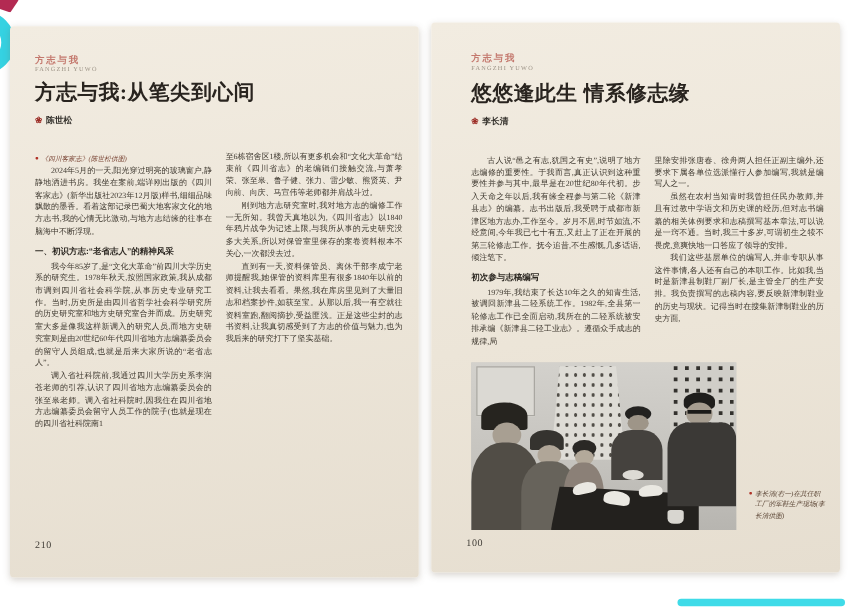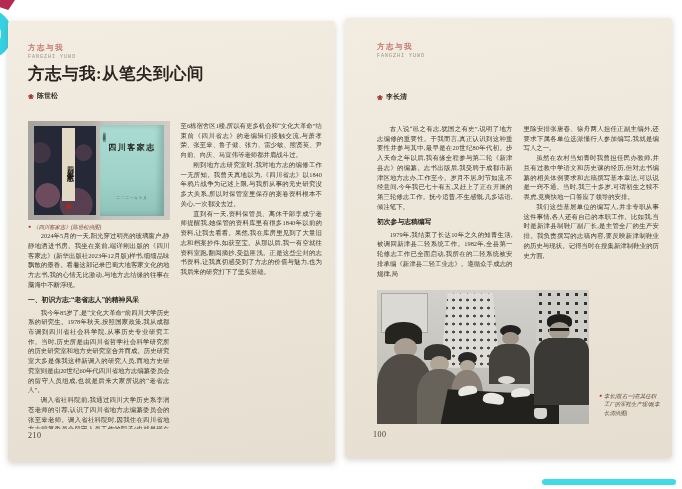--- a/index.html
+++ b/index.html
@@ -15,21 +15,21 @@
   .teal-bar { position:absolute; left:542px; top:479px; width:134px; height:6px;
     border-radius:3px; background:#3fdbe8; }
 
   
   .page { position:absolute; border-radius:3px;
     background:linear-gradient(172deg,#f2ece1 0%,#ece5d8 55%,#e6ded0 100%);
     box-shadow:0 2px 6px rgba(110,98,78,.28); }
   .page-left  { left:8px;   top:21px; width:327px; height:441px; }
   .page-right { left:345px; top:18px; width:327px; height:440px; }
 
-  .eyebrow { position:absolute; font-family:Liberation Mono, monospace; }
+  .eyebrow { position:absolute; font-family:Liberation Serif, serif; }
   .eyebrow .cn { font-size:7.5px; font-weight:bold; color:#c4796e; letter-spacing:1.5px; }
   .eyebrow .en { font-size:5px; color:#9a9184; letter-spacing:1px; margin-top:1px; }
   .title { position:absolute; font-family:"Liberation Sans",sans-serif;
     font-weight:bold; font-size:16.5px; color:#29241f; letter-spacing:.5px; }
   .byline { position:absolute; display:flex; align-items:center; gap:3px;
     font-family:"Liberation Sans",sans-serif; font-size:7px; font-weight:bold; color:#33302b; }
   .byline .flower { color:#9c2d26; font-size:7px; line-height:1; }
 
   .cols { position:absolute; display:flex; gap:11px; overflow:hidden; }
   .col { flex:1 1 0; min-width:0; }
@@ -143,30 +143,20 @@
       <div class="en">FANGZHI YUWO</div>
     </div>
     <h1 class="title pl-title">方志与我:从笔尖到心间</h1>
     <div class="byline pl-byline">
       <span class="flower">❀</span>
       <span>陈世松</span>
     </div>
 
     <div class="cols pl-cols">
       <div class="col">
-        <figure class="books">
-          <div class="book-dark"></div>
-          <div class="book-strip">四川客家志</div>
-          <div class="book-seal"></div>
-          <div class="book-teal">
-            <div class="bt-edge">四川省地方志编纂委员会 编</div>
-            <div class="bt-title">四川客家志</div>
-            <div class="bt-sub">二〇二一年十月</div>
-          </div>
-        </figure>
         <div class="caption">
           <span class="bullet">●</span>
           <span>《四川客家志》(陈世松供图)</span>
         </div>
         <p>2024年5月的一天,阳光穿过明亮的玻璃窗户,静静地洒进书房。我坐在案前,端详刚出版的《四川客家志》(新华出版社2023年12月版)样书,细细品味飘散的墨香。看着这部记录巴蜀大地客家文化的地方志书,我的心情无比激动,与地方志结缘的往事在脑海中不断浮现。</p>
         <h3>一、初识方志:“老省志人”的精神风采</h3>
         <p>我今年85岁了,是“文化大革命”前四川大学历史系的研究生。1978年秋天,按照国家政策,我从成都市调到四川省社会科学院,从事历史专业研究工作。当时,历史所是由四川省哲学社会科学研究所的历史研究室和地方史研究室合并而成。历史研究室大多是像我这样新调入的研究人员,而地方史研究室则是由20世纪60年代四川省地方志编纂委员会的留守人员组成,也就是后来大家所说的“老省志人”。</p>
         <p>调入省社科院前,我通过四川大学历史系李润苍老师的引荐,认识了四川省地方志编纂委员会的张至皋老师。调入省社科院时,因我住在四川省地方志编纂委员会留守人员工作的院子(也就是现在的四川省社科院南1</p>
       </div>
       <div class="col">
@@ -176,20 +166,21 @@
       </div>
     </div>
     <div class="pagenum pl-pagenum">210</div>
   </section>
 
   <section class="page page-right">
     <div class="eyebrow pr-eyebrow">
       <div class="cn">方志与我</div>
       <div class="en">FANGZHI YUWO</div>
     </div>
+    <h1 class="title pr-title">悠悠逢此生 情系修志缘</h1>
     <div class="byline pr-byline">
       <span class="flower">❀</span>
       <span>李长清</span>
     </div>
 
     <div class="cols pr-cols">
       <div class="col">
         <p>古人说“邑之有志,犹国之有史”,说明了地方志编修的重要性。于我而言,真正认识到这种重要性并参与其中,最早是在20世纪80年代初。步入天命之年以后,我有缘全程参与第二轮《新津县志》的编纂。志书出版后,我受聘于成都市新津区地方志办,工作至今。岁月不居,时节如流,不经意间,今年我已七十有五,又赶上了正在开展的第三轮修志工作。抚今追昔,不生感慨,几多话语,倾注笔下。</p>
         <h3>初次参与志稿编写</h3>
         <p>1979年,我结束了长达10年之久的知青生活,被调回新津县二轻系统工作。1982年,全县第一轮修志工作已全面启动,我所在的二轻系统被安排承编《新津县二轻工业志》。遵循众手成志的规律,局</p>

